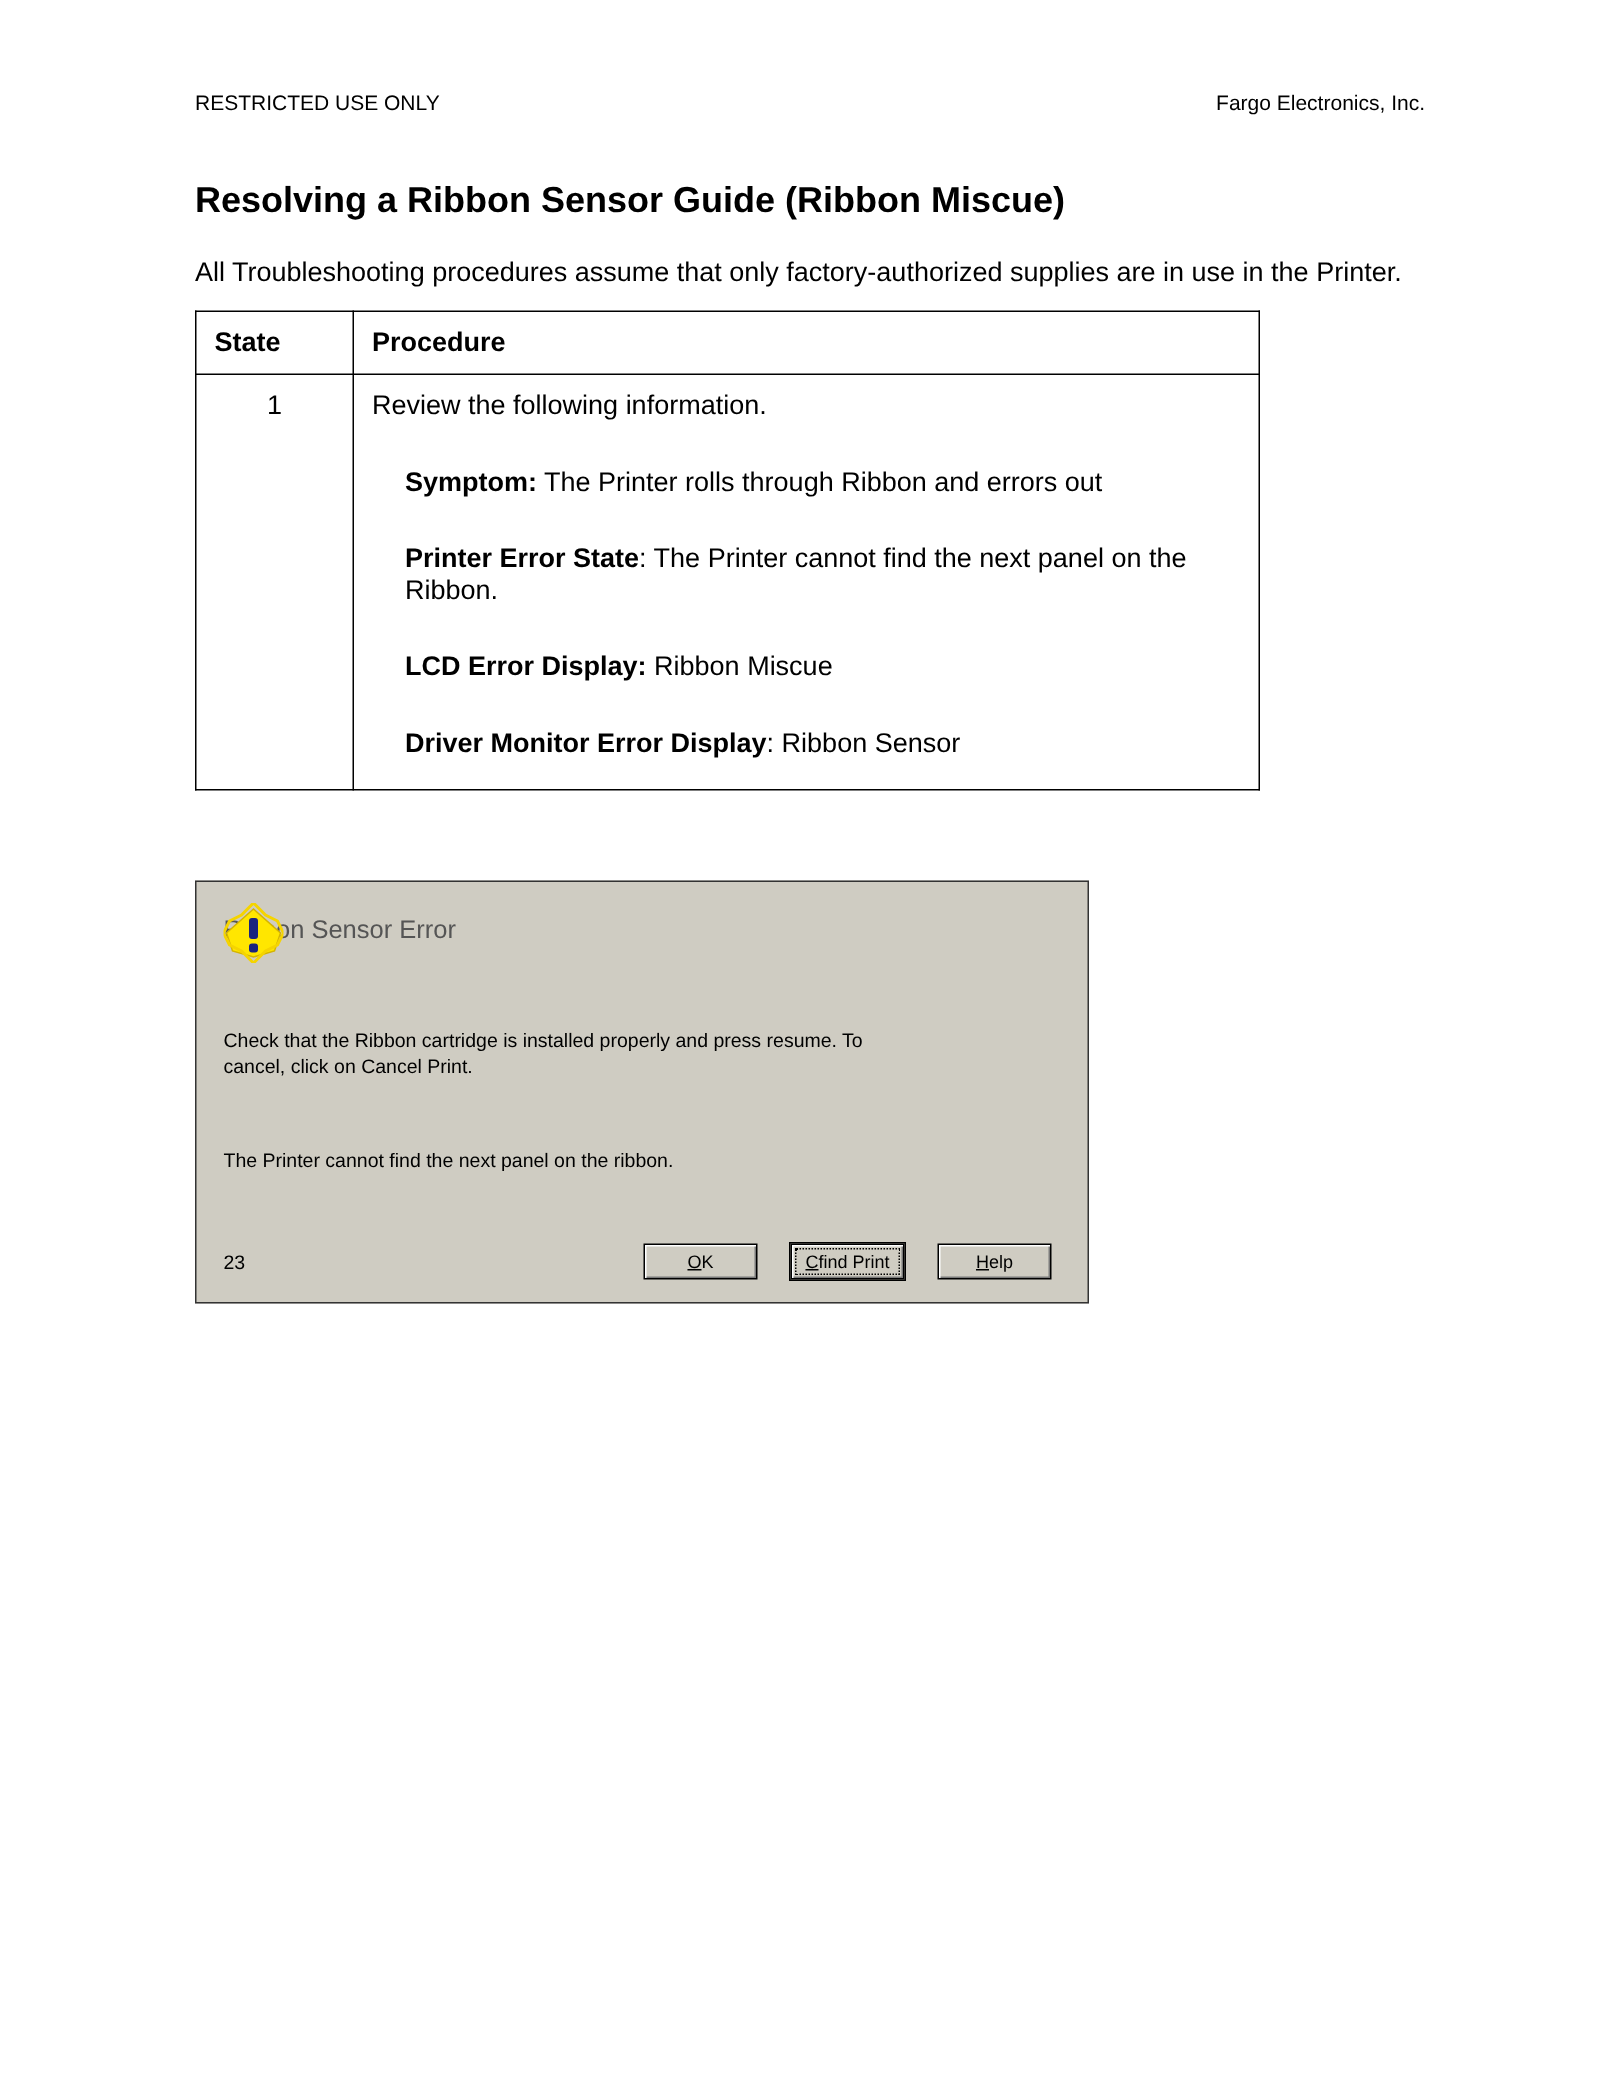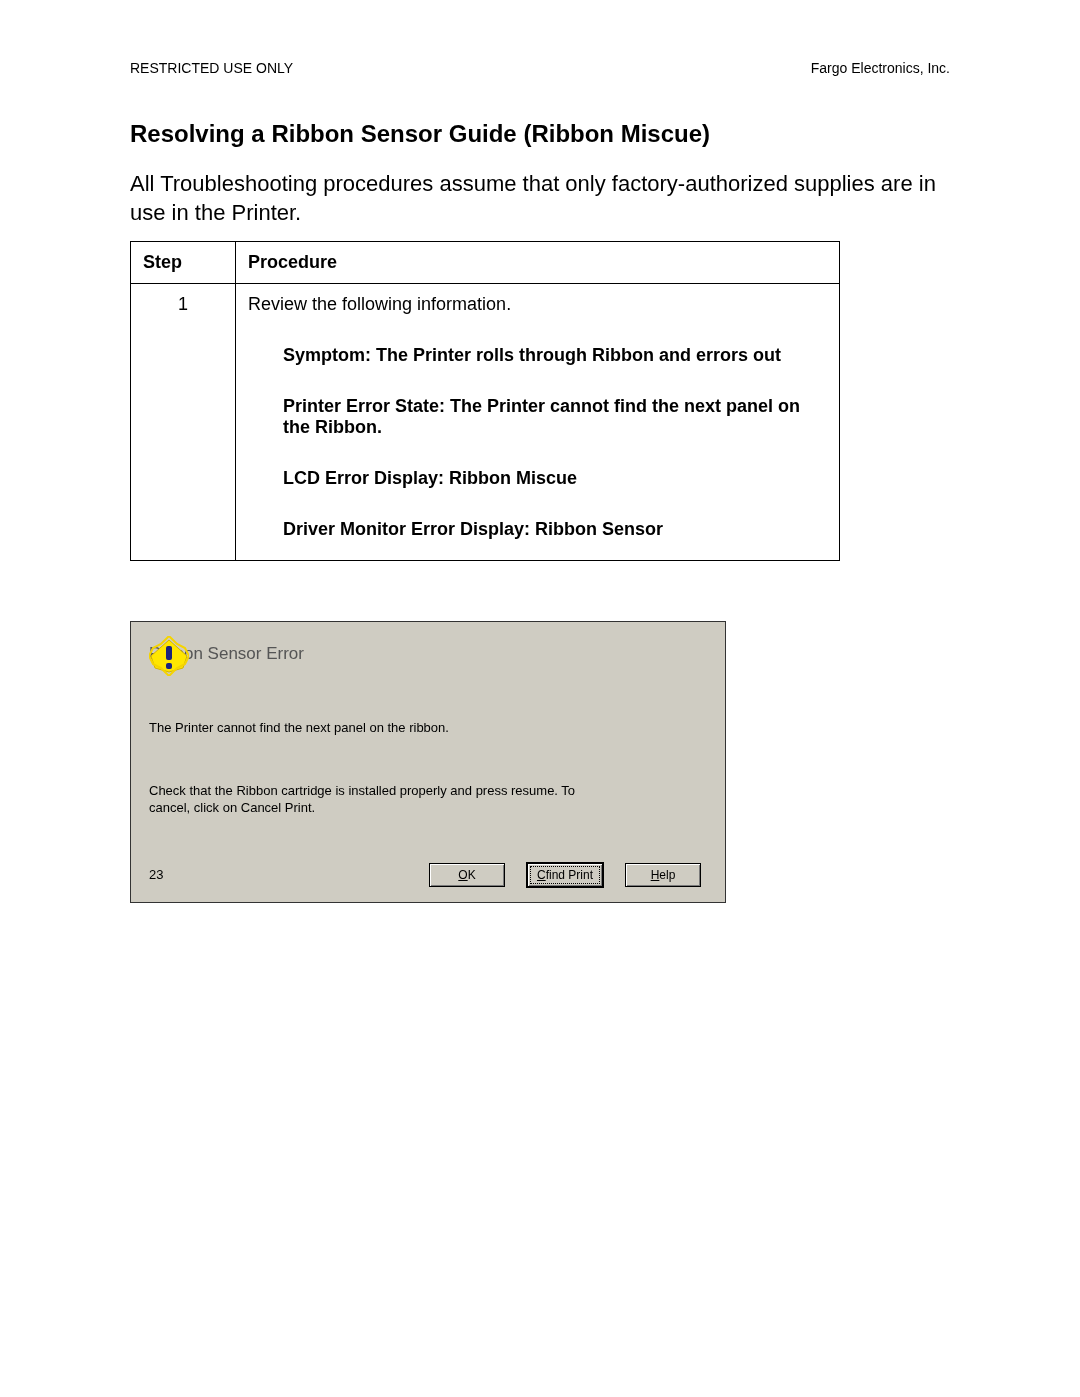--- a/index.html
+++ b/index.html
@@ -21,39 +21,39 @@
     justify-content: space-between;
     font-size: 14px;
     margin-bottom: 44px;
   }
   h1.section-title {
     font-size: 24px;
     font-weight: bold;
     margin: 0 0 22px 0;
   }
   .intro {
-    font-size: 22px;
+    font-size: 18px;
     line-height: 1.3;
     margin-bottom: 14px;
   }
   table.procedure {
     width: 710px;
     border-collapse: collapse;
     font-size: 18px;
   }
   table.procedure th, table.procedure td {
     border: 1.5px solid #000;
     padding: 10px 12px;
     vertical-align: top;
     text-align: left;
   }
   table.procedure th.step-col { width: 80px; }
   table.procedure td.step-num { text-align: center; }
   .proc-block { margin-bottom: 30px; }
-  .proc-block.indent { margin-left: 35px; font-weight: bold; }
+  .proc-block.indent { margin-left: 22px; }
   .continued {
     width: 710px;
     text-align: right;
     font-style: italic;
     font-size: 18px;
     margin-top: 14px;
   }
 
   
   .dialog-wrap {
@@ -157,21 +157,21 @@
     <span>Fargo Electronics, Inc.</span>
   </div>
 
   <h1 class="section-title">Resolving a Ribbon Sensor Guide (Ribbon Miscue)</h1>
 
   <div class="intro">All Troubleshooting procedures assume that only factory-authorized supplies are in use in the Printer.</div>
 
   <table class="procedure">
     <thead>
       <tr>
-        <th class="step-col">Step</th>
+        <th class="step-col">State</th>
         <th>Procedure</th>
       </tr>
     </thead>
     <tbody>
       <tr>
         <td class="step-num">1</td>
         <td>
           <div class="proc-block">Review the following information.</div>
           <div class="proc-block indent">
             <b>Symptom:</b><span> The Printer rolls through Ribbon and errors out</span>
@@ -197,22 +197,22 @@
         <svg class="alert-icon" viewBox="0 0 40 40">
           <g>
             <polygon points="20,4 2,20 6,32 20,36 34,32 38,20" fill="#ffe600" stroke="#d4b400" stroke-width="1"></polygon>
             <polygon points="20,0 12,8 4,12 0,20 4,28 12,32 20,40 28,32 36,28 40,20 36,12 28,8" fill="none" stroke="#f5d400" stroke-width="2"></polygon>
             <rect x="17" y="10" width="6" height="14" rx="2" fill="#1a237e"></rect>
             <rect x="17" y="27" width="6" height="6" rx="2" fill="#1a237e"></rect>
           </g>
         </svg>
         <div class="dlg-content">
           <div class="dlg-heading">Ribbon Sensor Error</div>
+          <div class="dlg-text">Check that the Ribbon cartridge is installed properly and press resume. To cancel, click on Cancel Print.</div>
           <div class="dlg-text">The Printer cannot find the next panel on the ribbon.</div>
-          <div class="dlg-text">Check that the Ribbon cartridge is installed properly and press resume. To cancel, click on Cancel Print.</div>
         </div>
         <div class="dlg-footer">
           <span class="dlg-count">23</span>
           <div class="dlg-buttons">
             <button class="win-btn"><span class="ul">O</span><span>K</span></button>
             <button class="win-btn default"><span class="ul">C</span><span>find Print</span></button>
             <button class="win-btn"><span class="ul">H</span><span>elp</span></button>
           </div>
         </div>
       </div>

